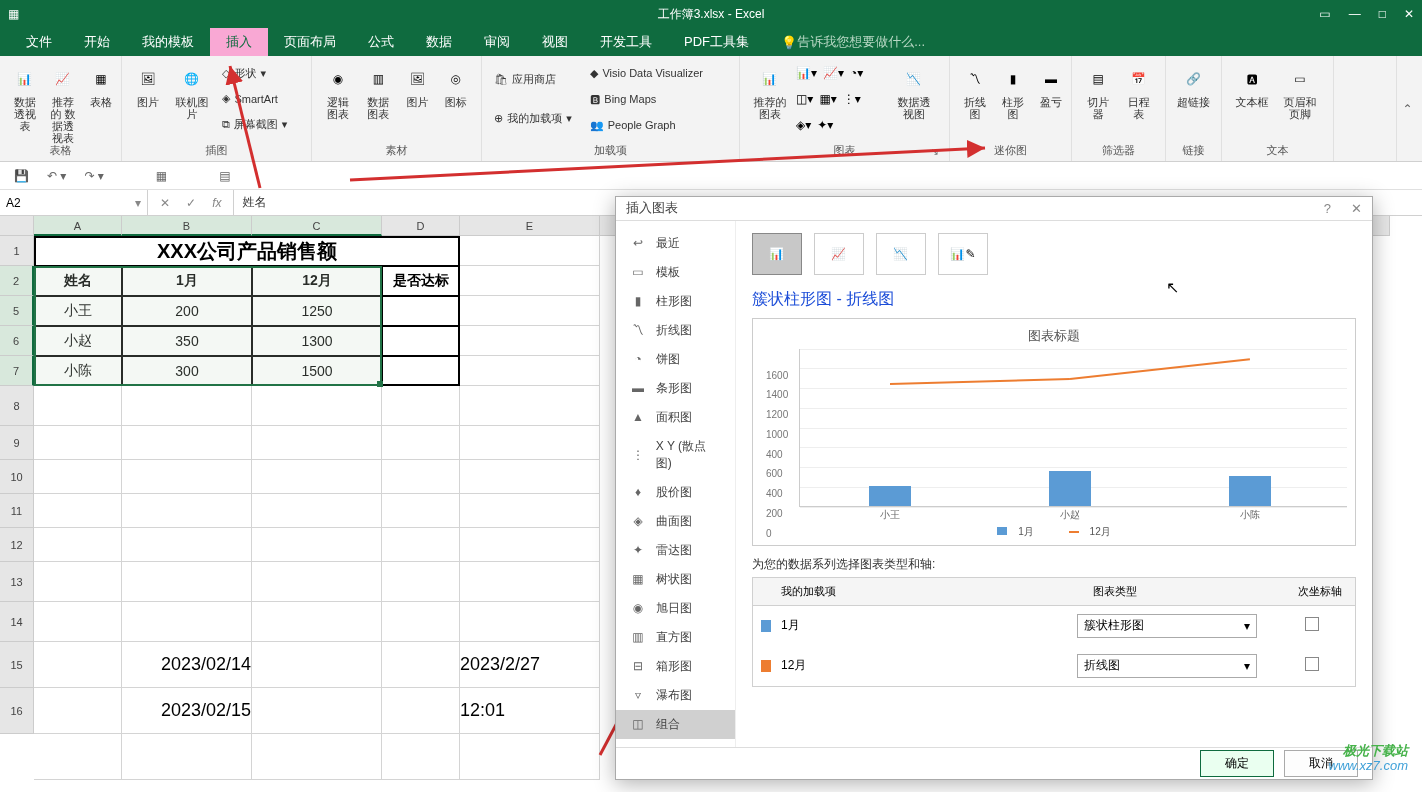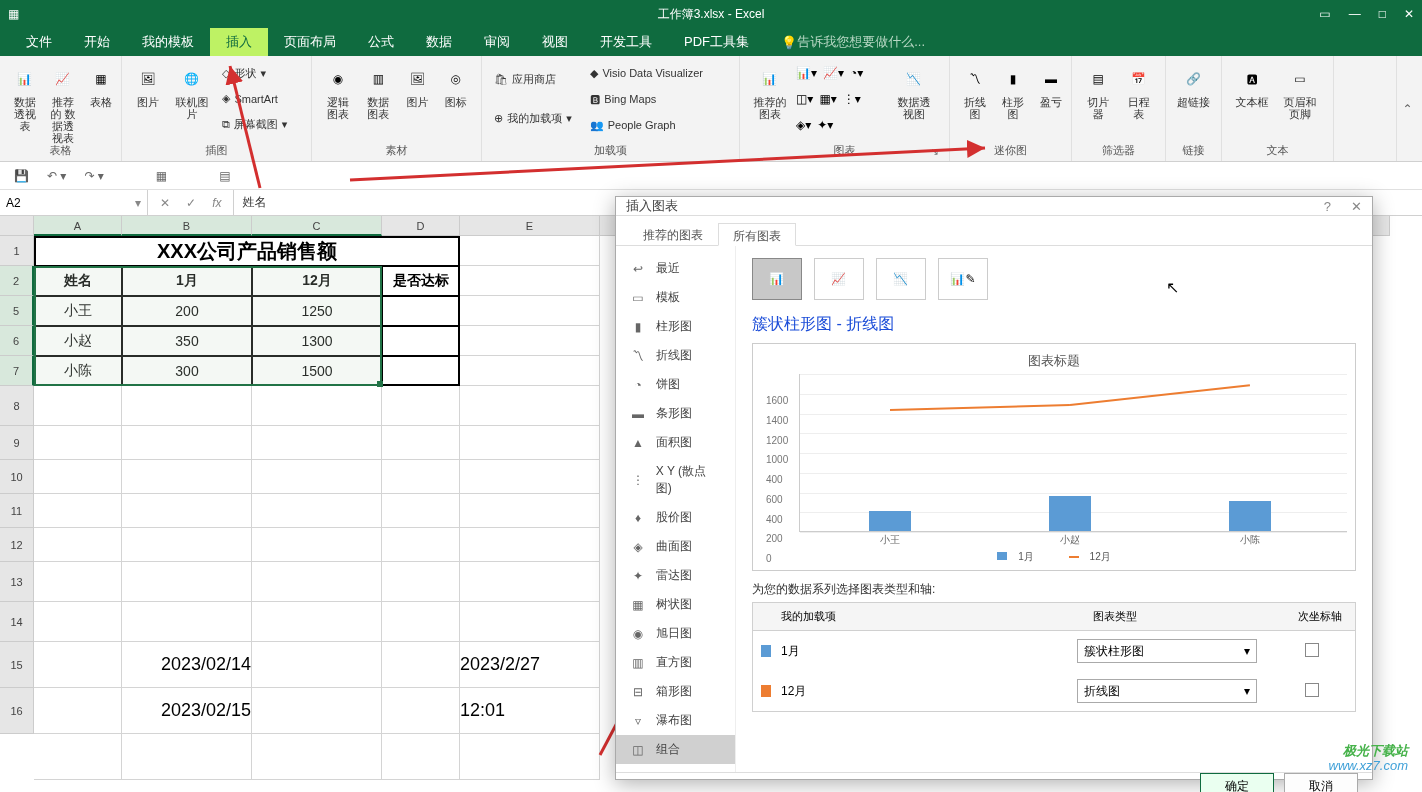--- a/index.html
+++ b/index.html
@@ -4,21 +4,21 @@
 <style>
 * { box-sizing: border-box; margin: 0; padding: 0; font-family: "Microsoft YaHei", "Segoe UI", sans-serif; }
 body { background: #fff; font-size: 12px; overflow: hidden; width: 1422px; height: 792px; position: relative; }
 
 .titlebar { height: 28px; background: #0f6b3f; display: flex; align-items: center; justify-content: center; color: #fff; position: relative; }
 .titlebar-left { position: absolute; left: 8px; display: flex; gap: 12px; align-items: center; height: 100%; }
 .titlebar-right { position: absolute; right: 8px; display: flex; gap: 18px; align-items: center; height: 100%; }
 
 .tabbar { height: 28px; background: #0f6b3f; display: flex; align-items: stretch; padding-left: 10px; }
 .tab { color: #fff; padding: 0 16px; display: flex; align-items: center; font-size: 13px; cursor: pointer; }
-.tab.active { background: #bef264; color: #0f6b3f; }
+.tab.active { background: #f9a8d4; color: #0f6b3f; }
 
 .ribbon { height: 106px; background: #f3f3f3; border-bottom: 1px solid #d0d0d0; display: flex; align-items: stretch; position: relative; }
 .ribbon-group { border-right: 1px solid #e0e0e0; padding: 4px 8px 2px 8px; display: flex; flex-direction: column; justify-content: space-between; }
 .ribbon-group-content { display: flex; gap: 4px; align-items: flex-start; height: 80px; }
 .ribbon-group-label { text-align: center; font-size: 11px; color: #555; height: 16px; position: relative; }
 .ribbon-launcher { position: absolute; right: 2px; bottom: 2px; font-size: 10px; color: #777; cursor:pointer; }
 .ribbon-btn-large { width: 44px; display: flex; flex-direction: column; align-items: center; justify-content: center; gap: 2px; padding: 4px 2px; cursor: pointer; }
 .ribbon-btn-large .icon { width: 30px; height: 30px; display: flex; align-items: center; justify-content: center; }
 .ribbon-btn-large .label { font-size: 11px; color: #333; text-align: center; line-height: 1.1; }
 .ribbon-btn-small { display: flex; align-items: center; gap: 4px; font-size: 11px; color: #333; padding: 2px 4px; cursor: pointer; }
@@ -472,24 +472,20 @@
   </svg>
 
 <div class="dialog">
   <div class="dialog-title">
     <span>插入图表</span>
     <div class="dialog-title-right">
       <span>?</span>
       <span>✕</span>
     </div>
   </div>
-  <div class="dialog-tabs">
-    <div class="dlg-tab">推荐的图表</div>
-    <div class="dlg-tab active">所有图表</div>
-  </div>
   <div class="dialog-body">
     <div class="dlg-sidebar" id="dlg-sidebar">
         <div class="dlg-side-item">
           <span class="dlg-side-icon">↩</span>
           <span>最近</span>
         </div>
         <div class="dlg-side-item">
           <span class="dlg-side-icon">▭</span>
           <span>模板</span>
         </div>

